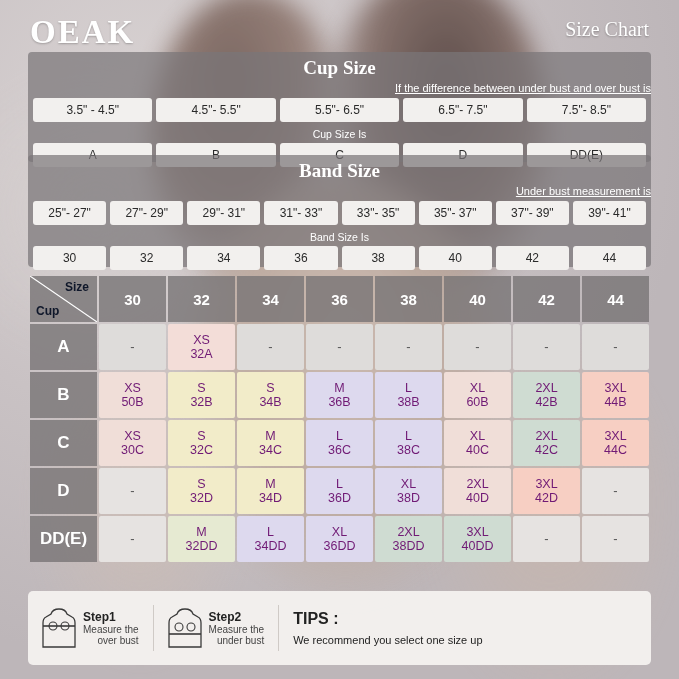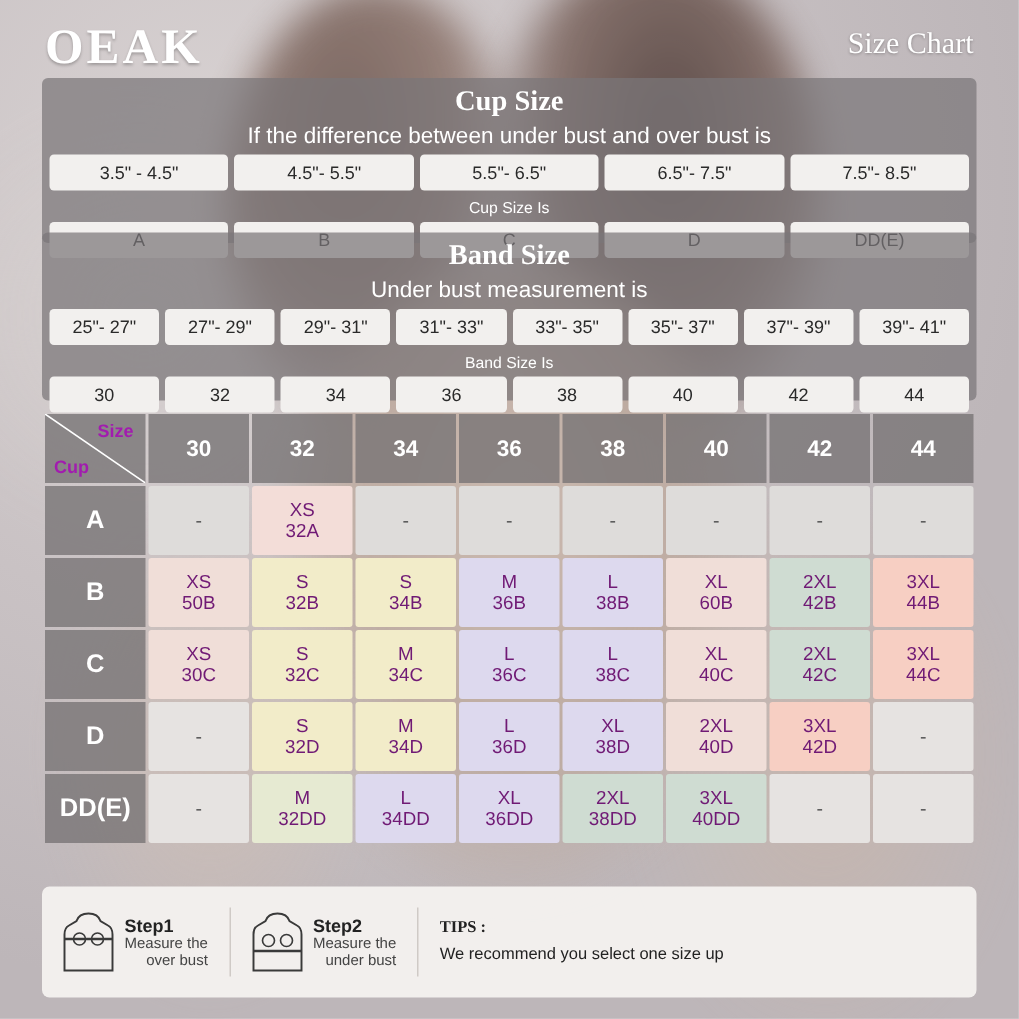--- a/index.html
+++ b/index.html
@@ -27,51 +27,51 @@
   
   .wrap{position:absolute;inset:0;padding:0 28px;box-sizing:border-box;}
 
   
   .logo{position:absolute;left:30px;top:14px;color:#fff;font-size:33px;letter-spacing:2px;font-weight:bold;font-family:"Liberation Serif",serif;text-shadow:0 1px 2px rgba(0,0,0,.25);}
   .size-chart-title{position:absolute;right:30px;top:18px;color:#fff;font-size:20px;font-family:"Liberation Serif",serif;text-shadow:0 1px 2px rgba(0,0,0,.3);}
 
   
   .panel{position:absolute;left:28px;right:28px;background:rgba(122,118,120,.72);border-radius:4px;}
   .panel .p-title{text-align:center;color:#fff;font-size:19px;font-weight:bold;font-family:"Liberation Serif",serif;padding-top:5px;}
-  .panel .p-sub{text-align:center;color:#fff;font-size:15px;padding:3px 0 4px;}
+  .panel .p-sub{text-align:right;color:#fff;font-size:11px;padding:3px 0 4px;text-decoration:underline;}
   .rowcells{display:flex;gap:4px;padding:0 5px 5px;}
   .rowcells .cell{flex:1;background:#f2f0ee;border-radius:3px;text-align:center;font-size:12px;padding:5px 0;color:#2a2a2a;}
   .mini-label{text-align:center;color:#fff;font-size:10.5px;padding:1px 0 3px;}
 
   #cup-panel{top:52px;height:110px;}
   #band-panel{top:155px;height:112px;}
 
   
   .matrix{position:absolute;left:28px;right:28px;top:274px;}
   table{border-collapse:separate;border-spacing:2px;width:100%;table-layout:fixed;}
   td,th{text-align:center;font-size:12.5px;padding:0;height:46px;vertical-align:middle;color:#701a75;}
   th.hdr{background:rgba(120,116,118,.8);color:#fff;font-weight:bold;font-size:15px;}
-  th.corner{background:rgba(120,116,118,.8);color:#a21caf;position:relative;margin-left:16px;}
+  th.corner{background:rgba(120,116,118,.8);color:#0f172a;position:relative;margin-left:16px;}
   th.corner .cup{position:absolute;left:6px;bottom:4px;font-size:12px;}
   th.corner .size{position:absolute;right:8px;top:4px;font-size:12px;}
   th.corner .slash{position:absolute;left:0;top:0;width:100%;height:100%;}
   th.rowh{background:rgba(120,116,118,.8);color:#fff;font-weight:bold;font-size:17px;}
   td.c{border-radius:2px;line-height:1.15;}
   td .l1{display:block;font-size:12.5px;}
   td .l2{display:block;font-size:12.5px;}
   td.dash{color:#555;font-size:13px;}
 
   
   .footer{position:absolute;left:28px;right:28px;bottom:14px;height:74px;background:rgba(245,243,241,.93);border-radius:5px;display:flex;align-items:center;padding:2px 14px;box-sizing:border-box;}
   .step{display:flex;align-items:center;gap:7px;}
   .step .txt b{display:block;font-size:12px;}
   .step .txt span{display:block;font-size:10px;color:#444;line-height:1.15;text-align:right;}
   .divider{width:1px;height:46px;background:#cfcac6;margin:0 14px;}
   .tips{font-size:11px;line-height:1.45;}
-  .tips b{font-size:11px;display:block;margin-bottom:2px;font-family:Liberation Serif, serif;}
+  .tips b{font-size:16px;display:block;margin-bottom:2px;}
   .icon svg{display:block;}
 </style>
 </head>
 <body>
 
 <div class="bg">
   <div class="base"></div>
   <div class="fig f6"></div>
   <div class="fig f1"></div>
   <div class="fig f2"></div>

